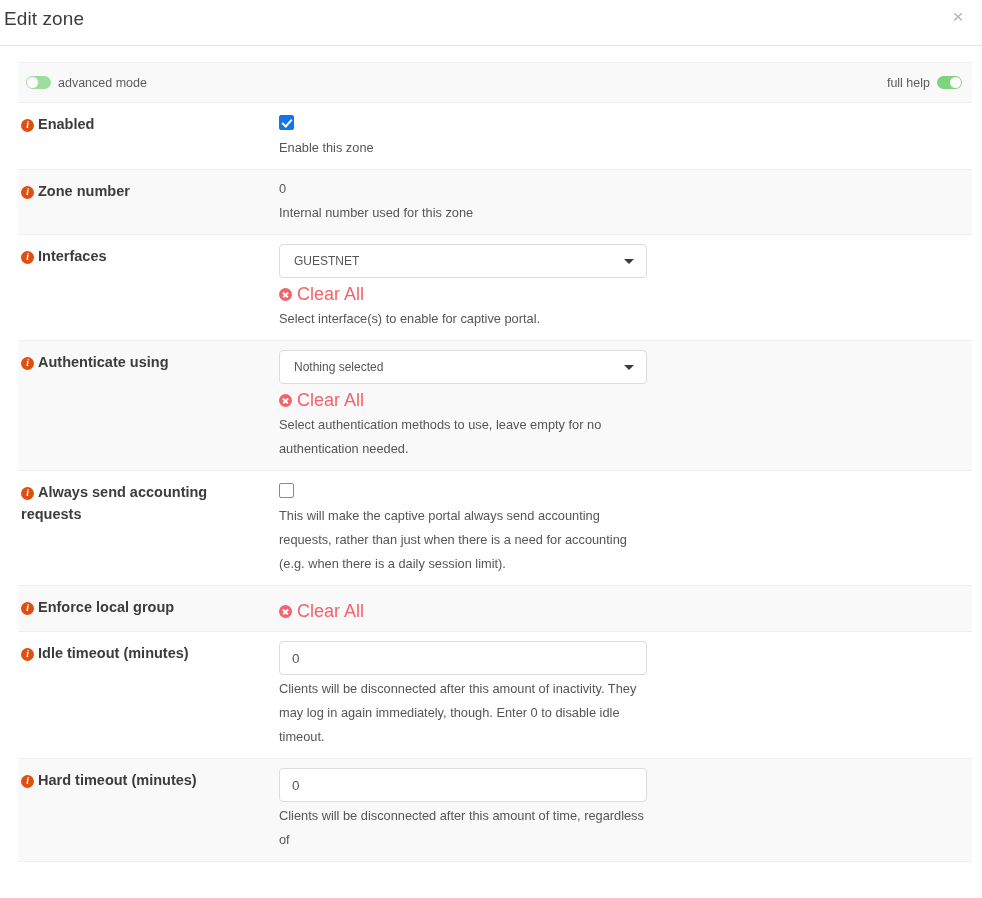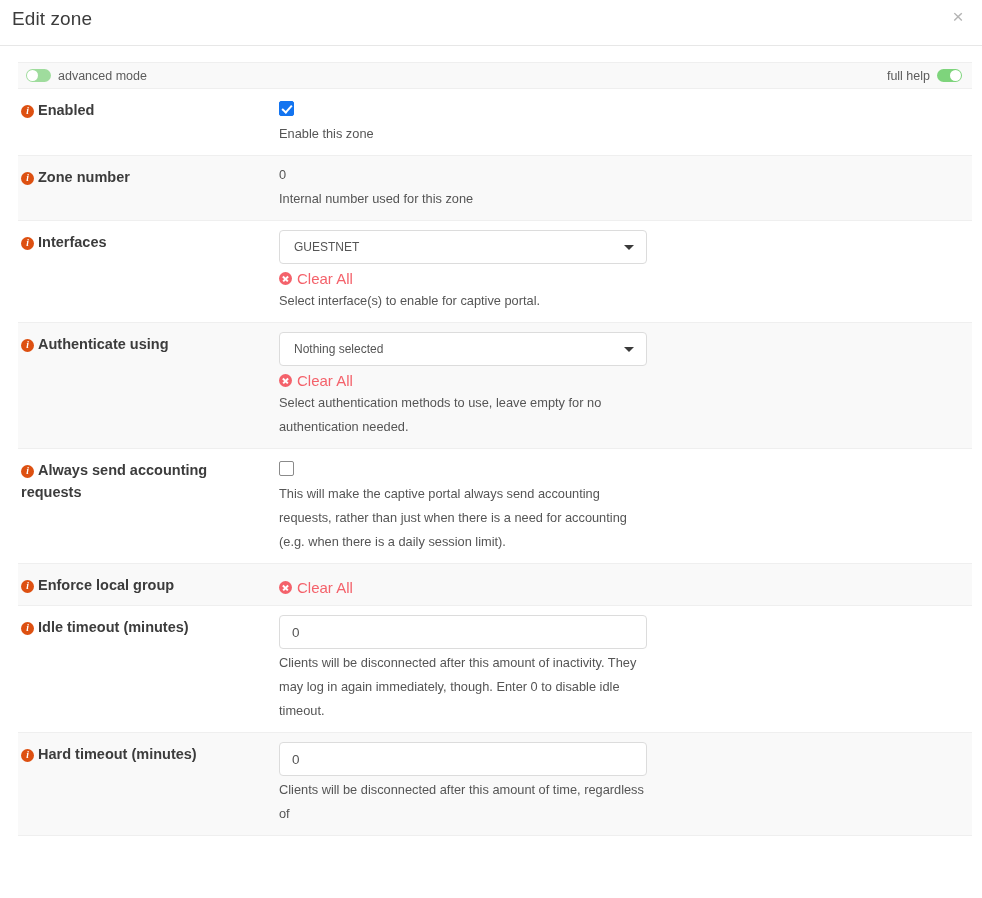--- a/index.html
+++ b/index.html
@@ -14,21 +14,21 @@
 
   
   .modal-header {
     position: relative;
     height: 46px;
     border-bottom: 1px solid #e7e7e7;
     background: #ffffff;
   }
   .modal-title {
     position: absolute;
-    left: 12px; top: 8px;
+    left: 4px; top: 8px;
     font-size: 19px;
     font-weight: 400;
     color: #3c3c3c;
     letter-spacing: .1px;
   }
   .close-icon {
     position: absolute;
     right: 13px; top: 6px;
     width: 22px; height: 22px;
     line-height: 22px;
@@ -43,21 +43,21 @@
   .modal-body {
     padding: 16px 10px 0 18px;
     background: #ffffff;
   }
 
   
   .optbar {
     background: #f9f9f9;
     border-top: 1px solid #efefef;
     border-bottom: 1px solid #efefef;
-    height: 27px;
+    height: 41px;
     display: flex;
     align-items: center;
     padding: 0 10px 0 8px;
     width: 954px;
   }
   .optbar .left, .optbar .right {
     display: flex; align-items: center; gap: 7px;
   }
   .optbar .right { margin-left: auto; }
   .opt-label {
@@ -213,21 +213,21 @@
   .checkbox.unchecked {
     background: #ffffff;
     border: 1px solid #8a8a8a;
   }
 
   .clear-all {
     display: flex;
     align-items: center;
     gap: 5px;
     margin-top: 6px;
-    font-size: 15px;
+    font-size: 18px;
     color: #f4626b;
     cursor: pointer;
     width: fit-content;
     text-align: right;
   }
   .x-icon {
     width: 13px; height: 13px;
     border-radius: 50%;
     background: #f4626b;
     position: relative;

